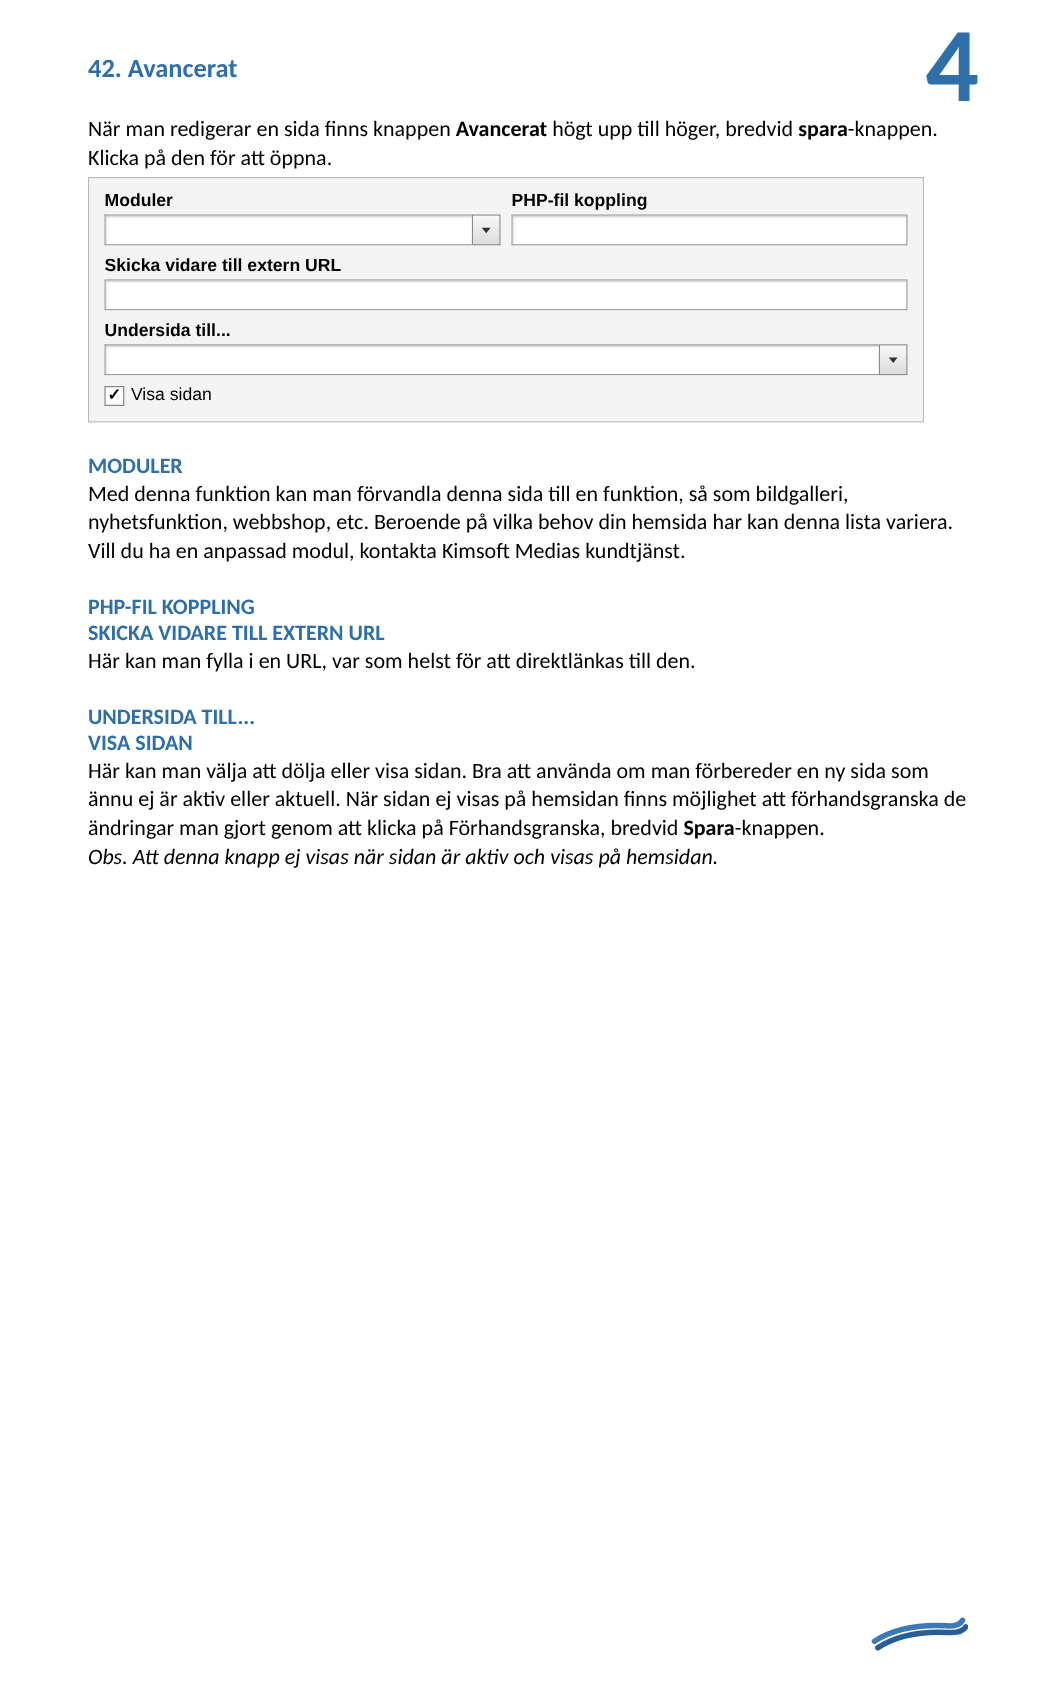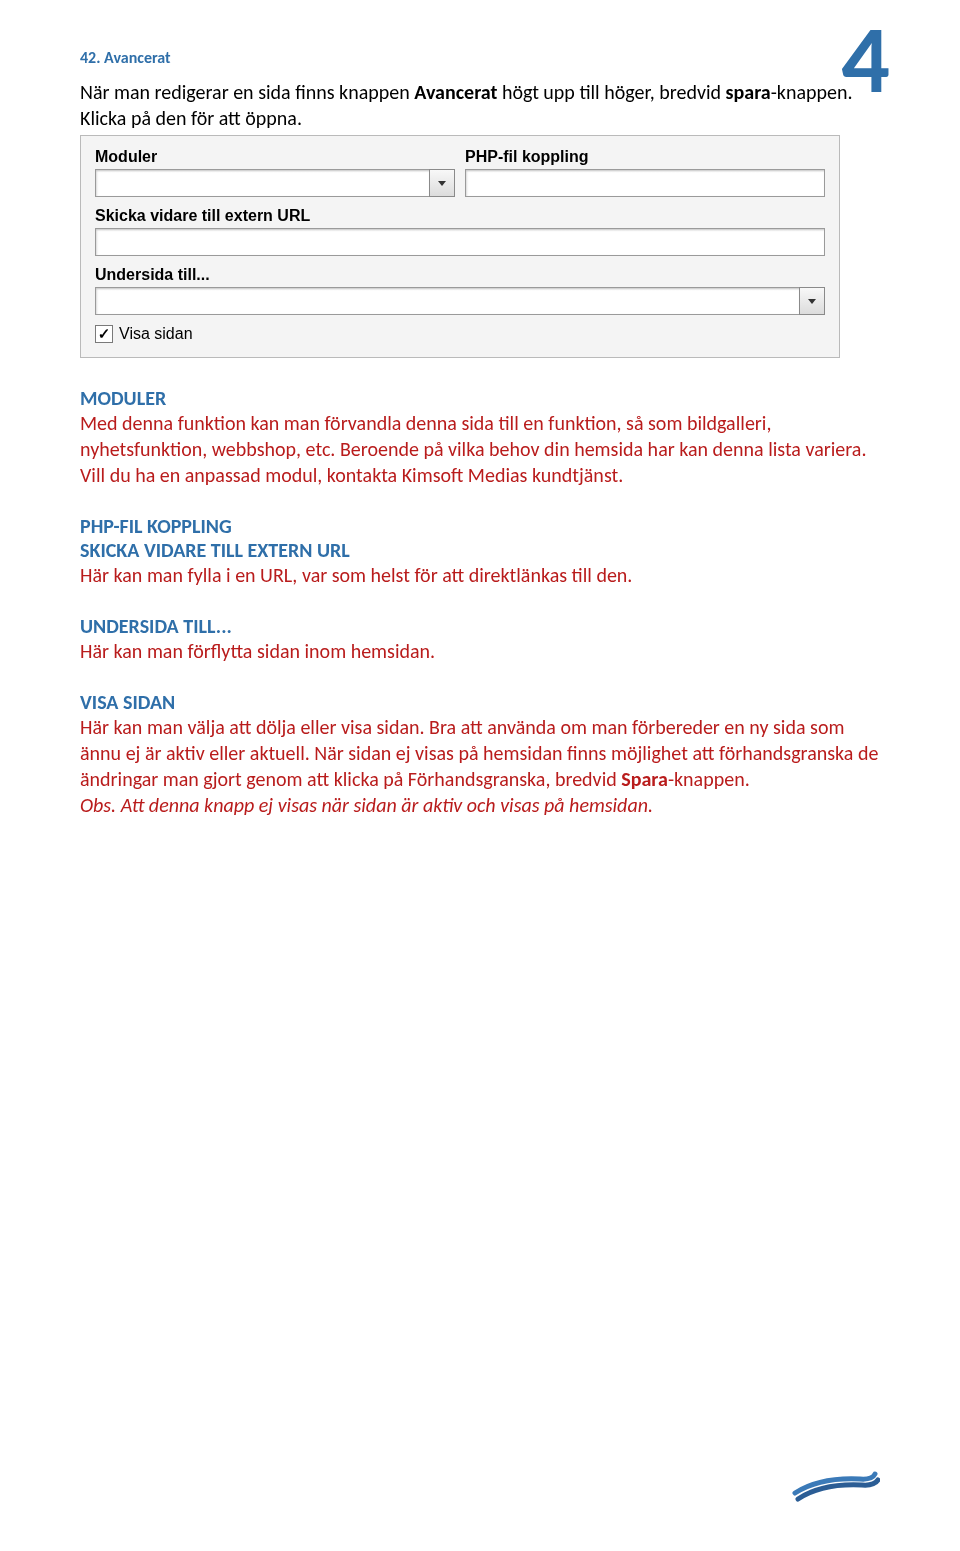--- a/index.html
+++ b/index.html
@@ -18,24 +18,24 @@
     .page-number {
       position: absolute;
       top: 12px;
       right: 70px;
       font-size: 96px;
       font-weight: bold;
       color: #2f6fa9;
       line-height: 1;
     }
     .heading {
-      font-size: 16px;
+      font-size: 24px;
       font-weight: bold;
       color: #2f6fa9;
-      margin-bottom: 12px;
+      margin-bottom: 28px;
     }
     .intro {
       font-size: 20px;
       color: #000;
       line-height: 1.3;
       margin-bottom: 4px;
     }
     .intro .bold {
       font-weight: bold;
     }
@@ -133,21 +133,21 @@
       margin-top: 28px;
     }
     .section-title {
       font-size: 20px;
       font-weight: bold;
       color: #2f6fa9;
       margin-bottom: 0px;
     }
     .section-body {
       font-size: 20px;
-      color: #b91c1c;
+      color: #000000;
       line-height: 1.3;
       margin-bottom: 26px;
     }
     .section-body .bold {
       font-weight: bold;
     }
     .section-body .italic {
       font-style: italic;
       margin-top: 36px;
     }
@@ -216,21 +216,20 @@
 
   <div class="section-title">MODULER</div>
   <p class="section-body">Med denna funktion kan man förvandla denna sida till en funktion, så som bildgalleri, nyhetsfunktion, webbshop, etc. Beroende på vilka behov din hemsida har kan denna lista variera. Vill du ha en anpassad modul, kontakta Kimsoft Medias kundtjänst.</p>
 
   <div class="section-title">PHP-FIL KOPPLING</div>
 
   <div class="section-title">SKICKA VIDARE TILL EXTERN URL</div>
   <p class="section-body">Här kan man fylla i en URL, var som helst för att direktlänkas till den.</p>
 
   <div class="section-title">UNDERSIDA TILL...</div>
-  <p class="section-body">Här kan man förflytta sidan inom hemsidan.</p>
 
   <div class="section-title">VISA SIDAN</div>
   <p class="section-body">
     <span>Här kan man välja att dölja eller visa sidan. Bra att använda om man förbereder en ny sida som ännu ej är aktiv eller aktuell. När sidan ej visas på hemsidan finns möjlighet att förhandsgranska de ändringar man gjort genom att klicka på Förhandsgranska, bredvid </span><span class="bold">Spara</span><span>-knappen.</span><br>
     <span class="italic">Obs. Att denna knapp ej visas när sidan är aktiv och visas på hemsidan.</span>
   </p>
 
 </div>
 
 <div class="logo">

